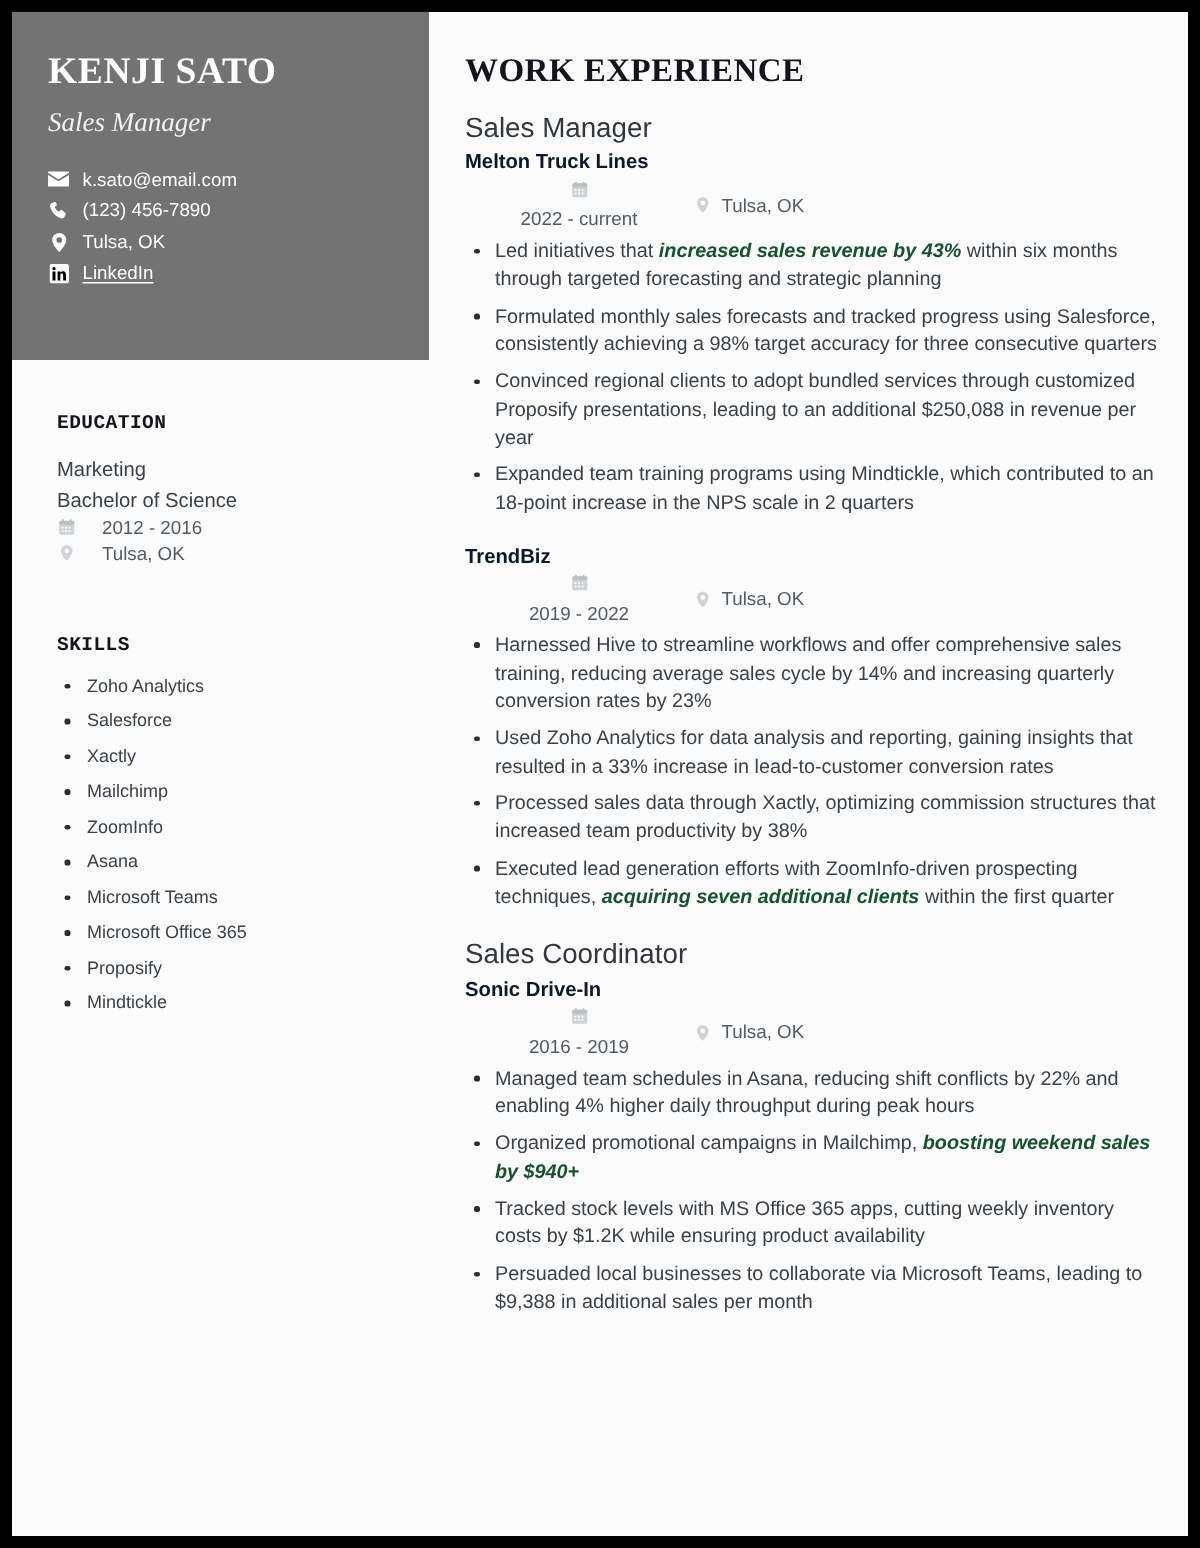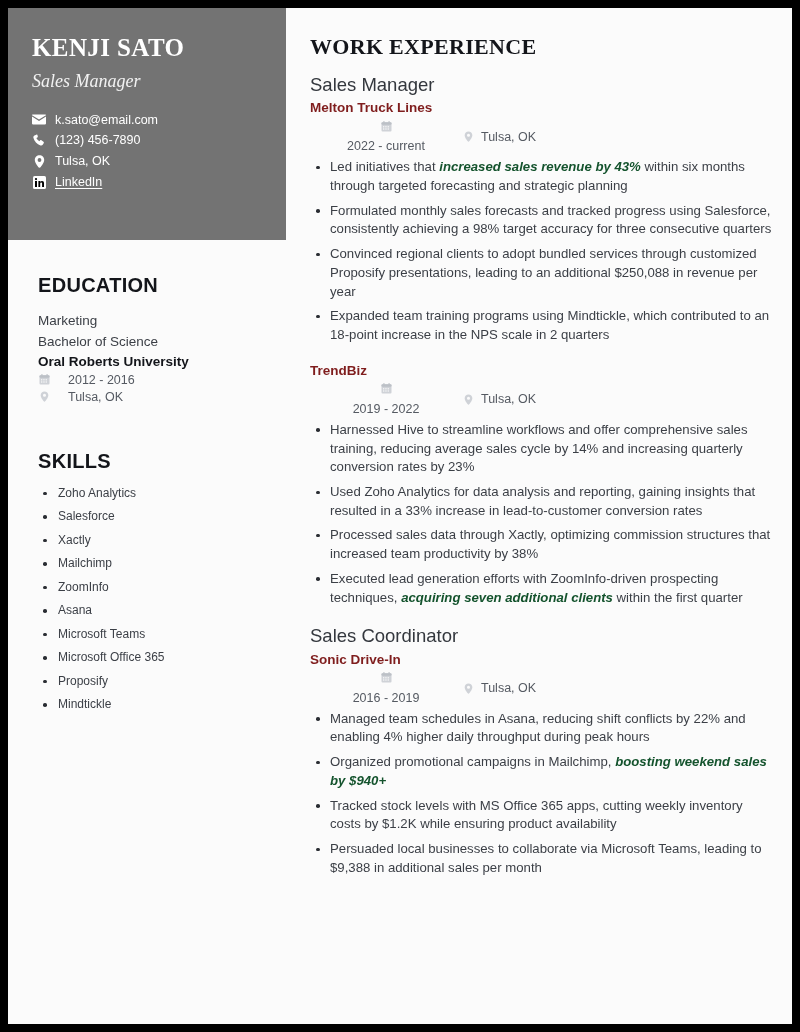--- a/index.html
+++ b/index.html
@@ -83,23 +83,23 @@
 
   .contact-link {
     color: #ffffff;
     text-decoration: underline;
     text-underline-offset: 2px;
   }
 
   .side-body { padding: 34px 24px 0 30px; }
 
   .side-heading {
-    font-family: Liberation Sans, sans-serif;
-    font-weight: bold;
-    font-size: 20px;
+    font-family: Liberation Mono, monospace;
+    font-weight: bold;
+    font-size: 13px;
     letter-spacing: 0.3px;
     color: #13151a;
     margin-bottom: 14px;
   }
 
   .edu-degree {
     font-size: 13.5px;
     color: #3b3f46;
     line-height: 1.55;
   }
@@ -180,21 +180,21 @@
     font-size: 18.5px;
     font-weight: normal;
     color: #33373d;
     line-height: 1.2;
     margin-bottom: 4px;
   }
 
   .job-company {
     font-size: 13.5px;
     font-weight: bold;
-    color: #7f1d1d;
+    color: #0f172a;
     margin-bottom: 5px;
   }
 
   .job-meta {
     display: flex;
     align-items: center;
     font-size: 12.5px;
     color: #555a62;
     margin-bottom: 5px;
   }
@@ -303,21 +303,20 @@
 
       </ul>
     </div>
 
     <div class="side-body">
 
       <section>
         <h2 class="side-heading">EDUCATION</h2>
         <div class="edu-degree">Marketing</div>
         <div class="edu-degree">Bachelor of Science</div>
-        <div class="edu-school">Oral Roberts University</div>
         <div class="meta-line">
           <span class="ico">
             <svg width="11" height="11" viewBox="0 0 11 11">
                 <rect x="0.5" y="1.2" width="10" height="9.3" rx="1" fill="#cfd2d7"></rect>
                 <rect x="0.5" y="1.2" width="10" height="2.6" rx="1" fill="#bcc0c6"></rect>
                 <rect x="2.4" y="0" width="1.1" height="2.3" rx="0.5" fill="#bcc0c6"></rect>
                 <rect x="7.5" y="0" width="1.1" height="2.3" rx="0.5" fill="#bcc0c6"></rect>
                 <rect x="2" y="5.2" width="1.3" height="1.2" fill="#fbfbfb"></rect>
                 <rect x="4.3" y="5.2" width="1.3" height="1.2" fill="#fbfbfb"></rect>
                 <rect x="6.6" y="5.2" width="1.3" height="1.2" fill="#fbfbfb"></rect>

